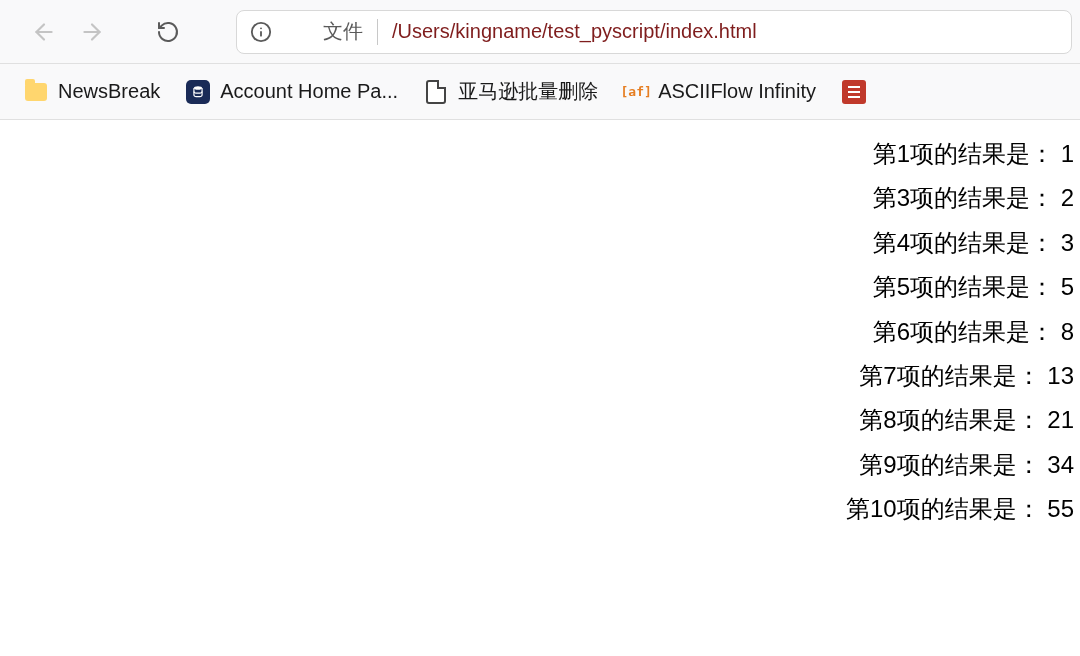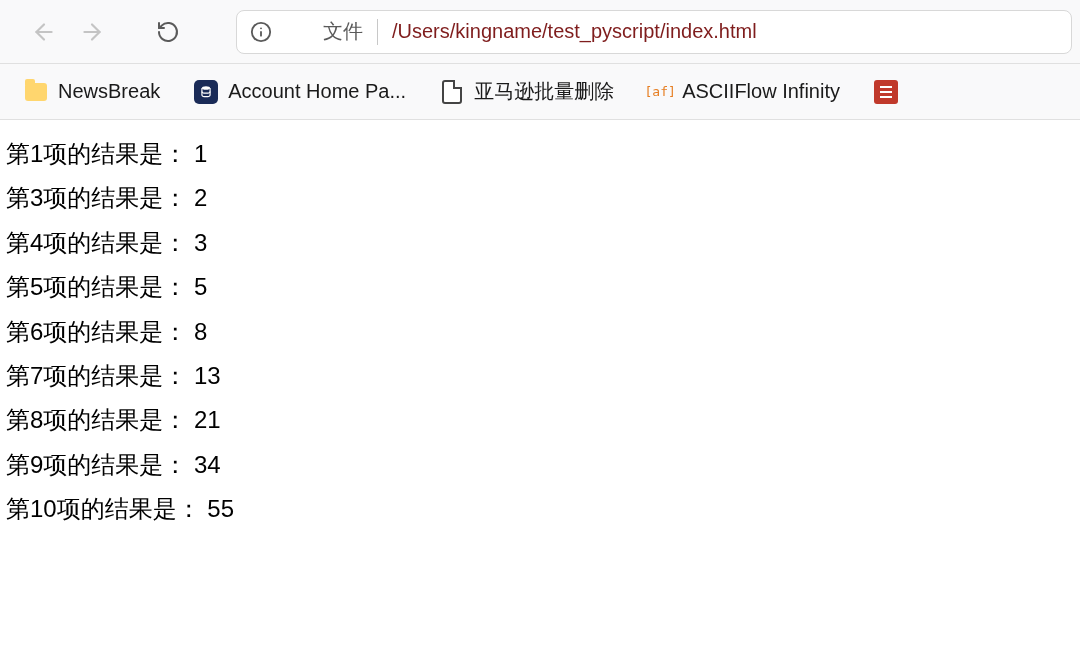--- a/index.html
+++ b/index.html
@@ -82,21 +82,21 @@
       white-space: nowrap;
       overflow: hidden;
     }
     .bookmarks-bar {
       display: flex;
       align-items: center;
       height: 56px;
       background: #f9f9fa;
       border-bottom: 1px solid #e0e0e0;
       padding: 0 16px;
-      gap: 12px;
+      gap: 4px;
     }
     .bookmark-item {
       display: flex;
       align-items: center;
       gap: 10px;
       padding: 6px 14px 6px 8px;
       font-size: 20px;
       color: #1a1a1a;
       cursor: pointer;
       border-radius: 6px;
@@ -157,21 +157,21 @@
       width: 14px;
       height: 16px;
     }
     .af-icon {
       width: 24px;
       height: 24px;
       display: flex;
       align-items: center;
       justify-content: center;
       font-size: 13px;
-      font-weight: 400;
+      font-weight: 700;
       color: #e67e22;
       font-family: monospace;
     }
     .red-icon {
       width: 24px;
       height: 24px;
       background: #c0392b;
       border-radius: 3px;
       display: flex;
       align-items: center;
@@ -207,20 +207,21 @@
       background: #fff;
     }
     .content {
       padding: 12px 6px;
       font-size: 24px;
       color: #000;
       line-height: 1.85;
     }
     .result-line {
       white-space: nowrap;
+      text-align: right;
     }
   </style>
 </head>
 <body>
 
 <div class="toolbar">
   <div class="nav-controls">
     <div class="nav-btn disabled">
       <svg width="26" height="26" viewBox="0 0 24 24" fill="none" stroke="currentColor" stroke-width="2" stroke-linecap="round" stroke-linejoin="round">
           <line x1="19" y1="12" x2="5" y2="12"></line>

